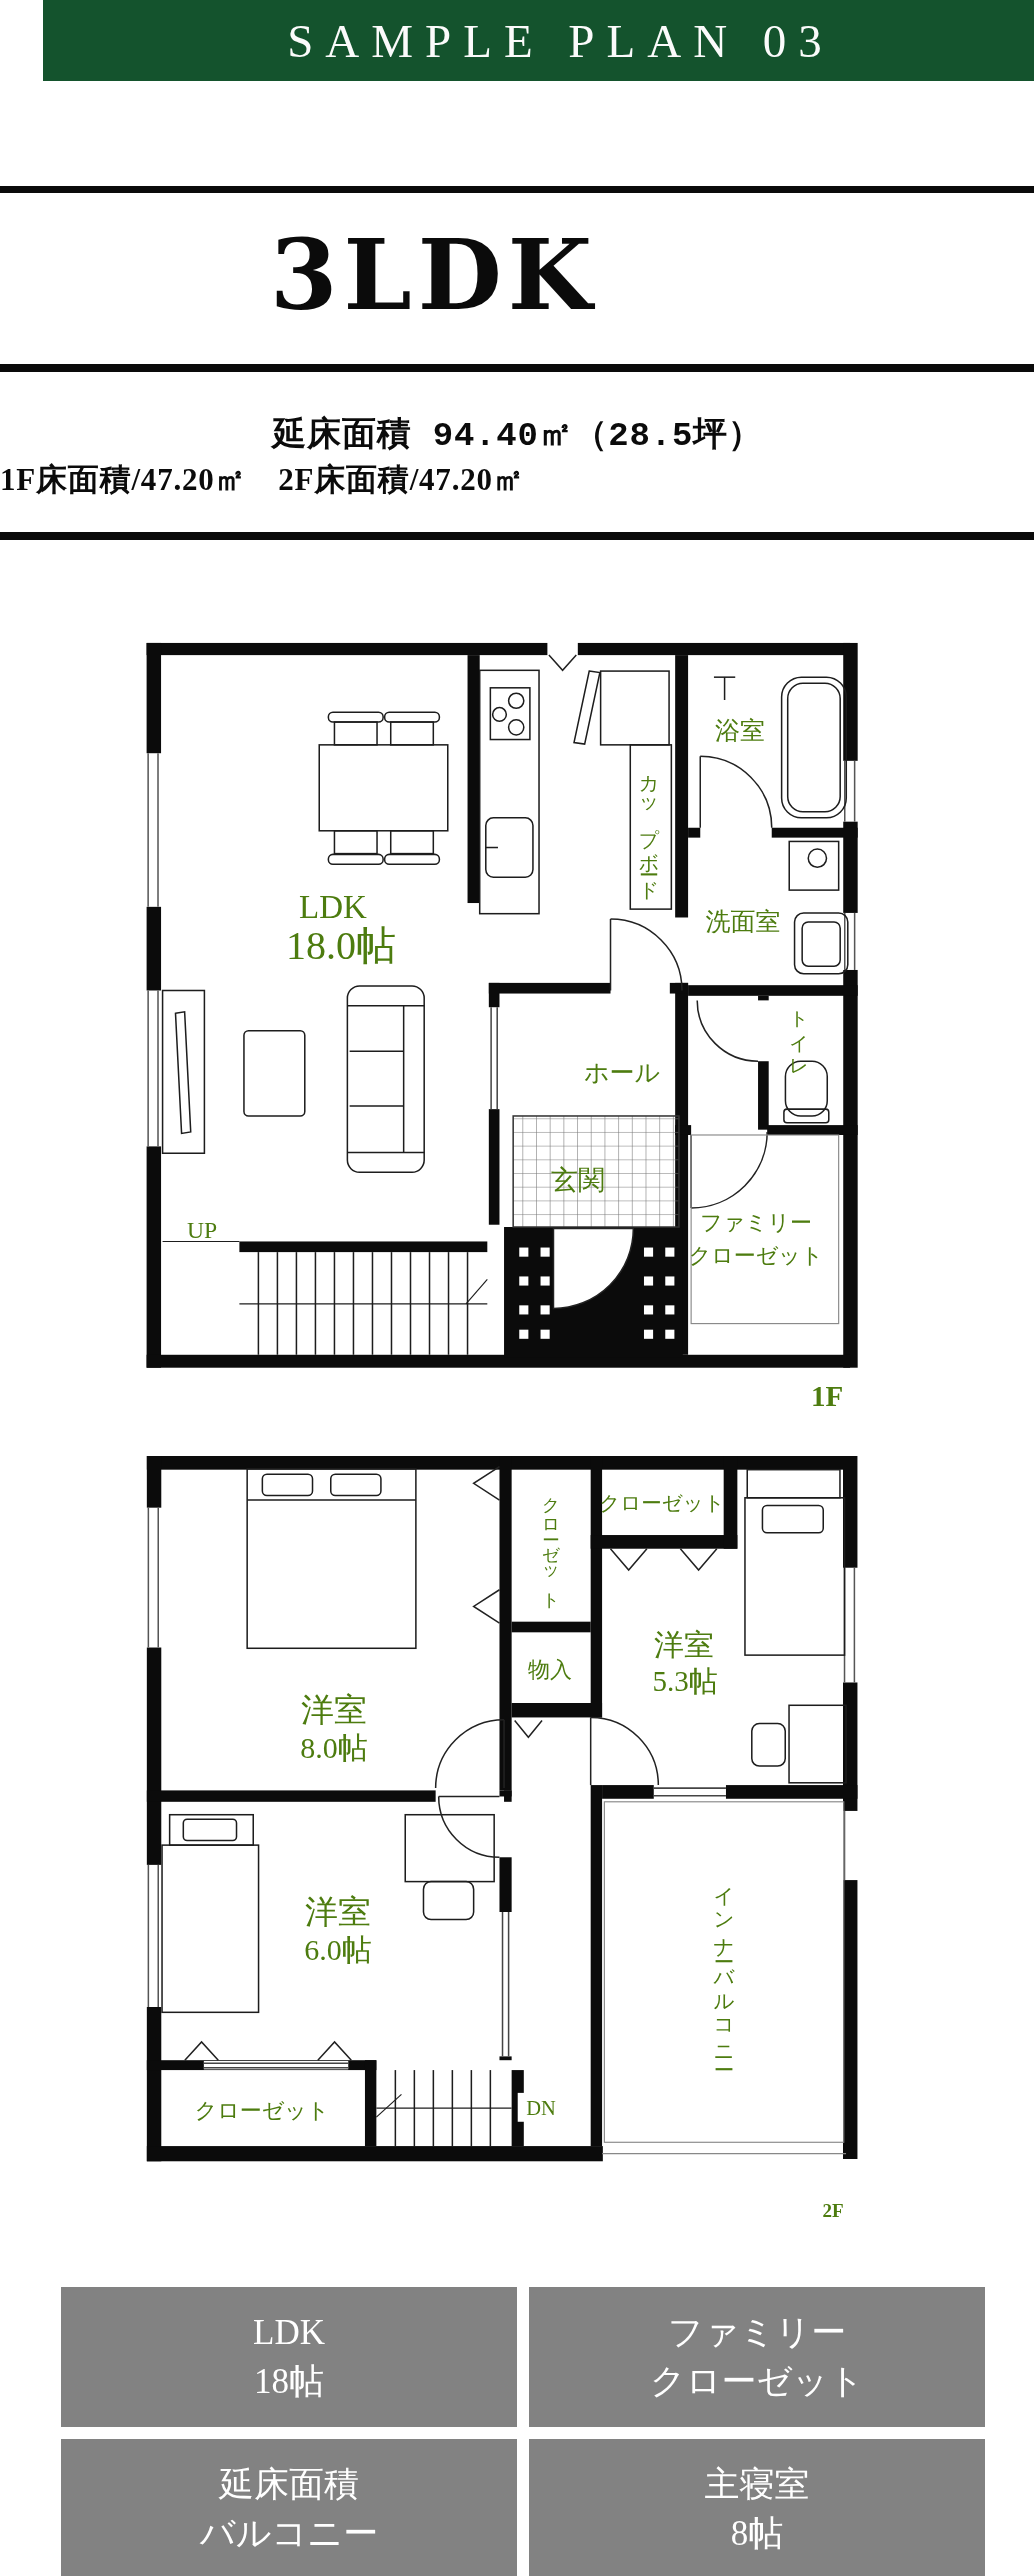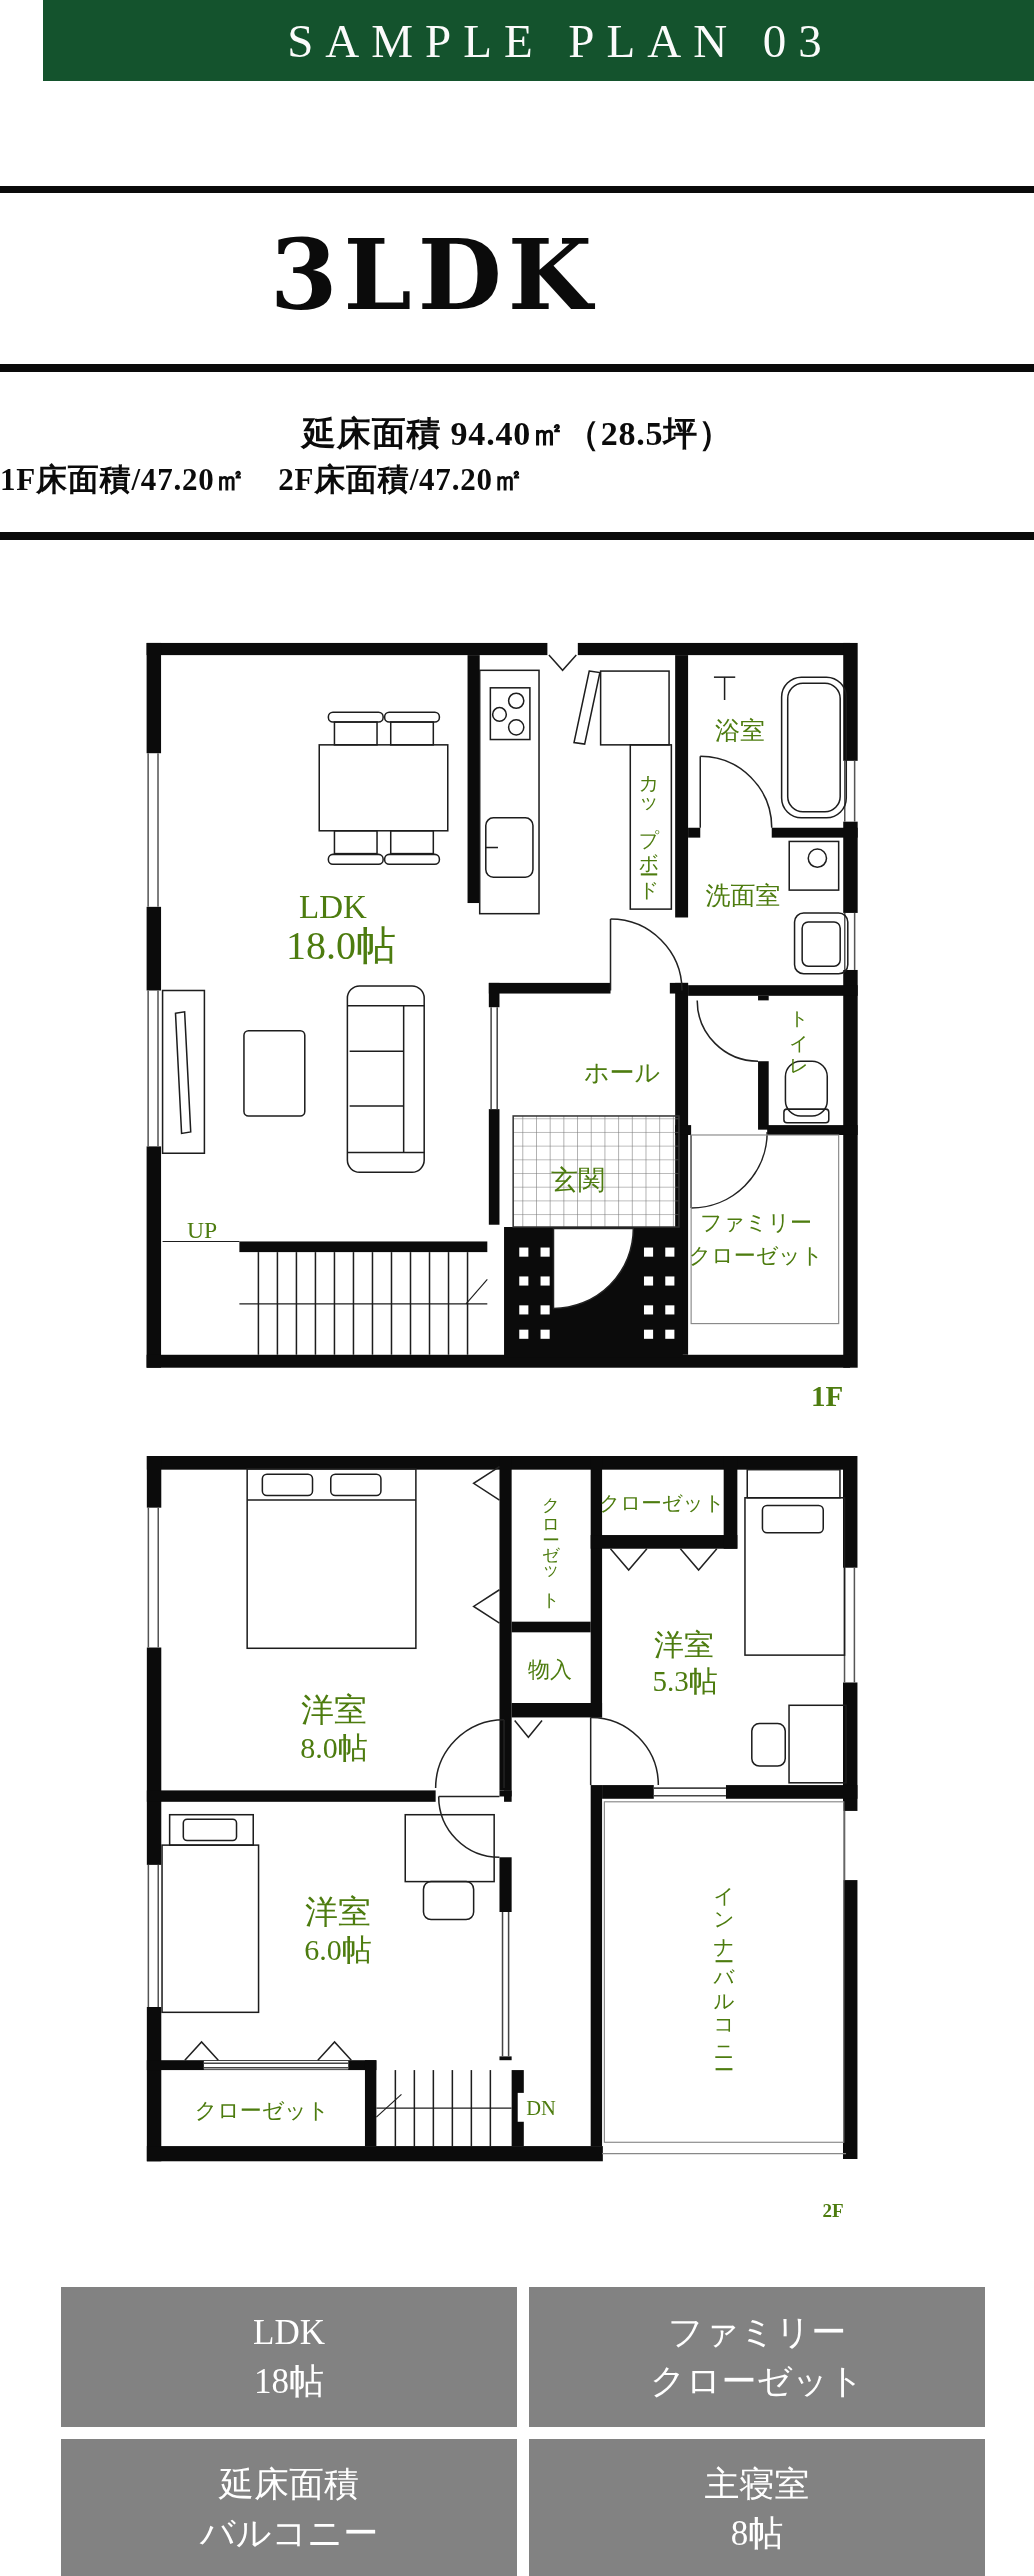--- a/index.html
+++ b/index.html
@@ -18,21 +18,21 @@
   }
   .rule{left:0;width:1035px;background:#0a0a0a;}
   #rule1{top:186px;height:6.8px;}
   #rule2{top:364px;height:7.6px;}
   #rule3{top:532px;height:7.6px;}
   #plan-title{
     left:0;top:214px;width:868px;text-align:center;
     font-size:97px;line-height:122px;font-weight:700;letter-spacing:6px;
     font-family:"DejaVu Serif","Liberation Serif",serif;
   }
-  #area1{left:0;top:411px;width:1035px;text-align:center;font-size:34px;font-weight:700;letter-spacing:0.8px;}
+  #area1{left:0;top:411px;width:1035px;text-align:center;font-size:34px;font-weight:700;letter-spacing:0.8px;font-family:Liberation Mono, monospace;}
   #area2{left:0;top:459px;width:1035px;text-align:left;font-size:31px;font-weight:700;letter-spacing:0.8px;}
   
   .plan{overflow:visible;}
   #plan1{left:139px;top:639px;width:724px;height:776px;}
   #plan2{left:139px;top:1456px;width:724px;height:760px;}
   .plan svg{position:absolute;left:0;top:0;}
   .lbl{
     position:absolute;transform:translate(-50%,-50%);white-space:nowrap;
     font-family:"Liberation Serif","DejaVu Serif",serif;color:#4d7c0f;text-align:right;
   }
@@ -200,21 +200,21 @@
     <path d="M814,555 A80,80 0 0 1 734,475"></path>
     <path d="M726,748 A100,100 0 0 0 826,648"></path>
         <line x1="726" y1="652" x2="726" y2="748"></line>
     <rect x="726" y="652" width="194" height="248" stroke="#888" stroke-width="1.5"></rect>
   </g>
 </svg>
   <div class="lbl" style="left:194px;top:268px;font-size:33px;">LDK</div>
   <div class="lbl" style="left:202px;top:306px;font-size:40px;">18.0帖</div>
   <div class="lbl v" style="left:511px;top:188px;font-size:20px;">カップボード</div>
   <div class="lbl" style="left:601px;top:91px;font-size:25px;">浴室</div>
-  <div class="lbl" style="left:604px;top:256px;font-size:25px;">洗面室</div>
+  <div class="lbl" style="left:604px;top:282px;font-size:25px;">洗面室</div>
   <div class="lbl" style="left:483px;top:433px;font-size:25px;">ホール</div>
   <div class="lbl" style="left:439px;top:541px;font-size:27px;">玄関</div>
   <div class="lbl v" style="left:660px;top:395px;font-size:19px;">トイレ</div>
   <div class="lbl" style="left:617px;top:584px;font-size:22px;">ファミリー</div>
   <div class="lbl" style="left:617px;top:617px;font-size:22px;">クローゼット</div>
   <div class="lbl" style="left:63px;top:591px;font-size:23.6px;">UP</div>
   <div class="lbl flbl" style="left:688px;top:757px;font-size:29px;">1F</div>
 </div>
 
 <div id="plan2" class="abs plan">

